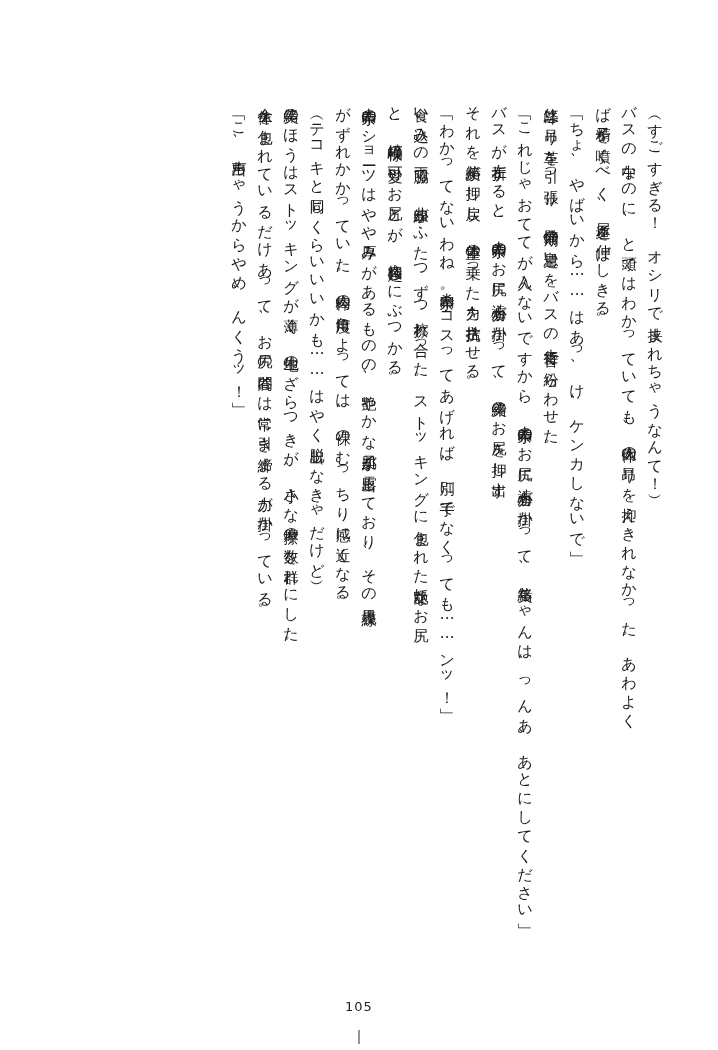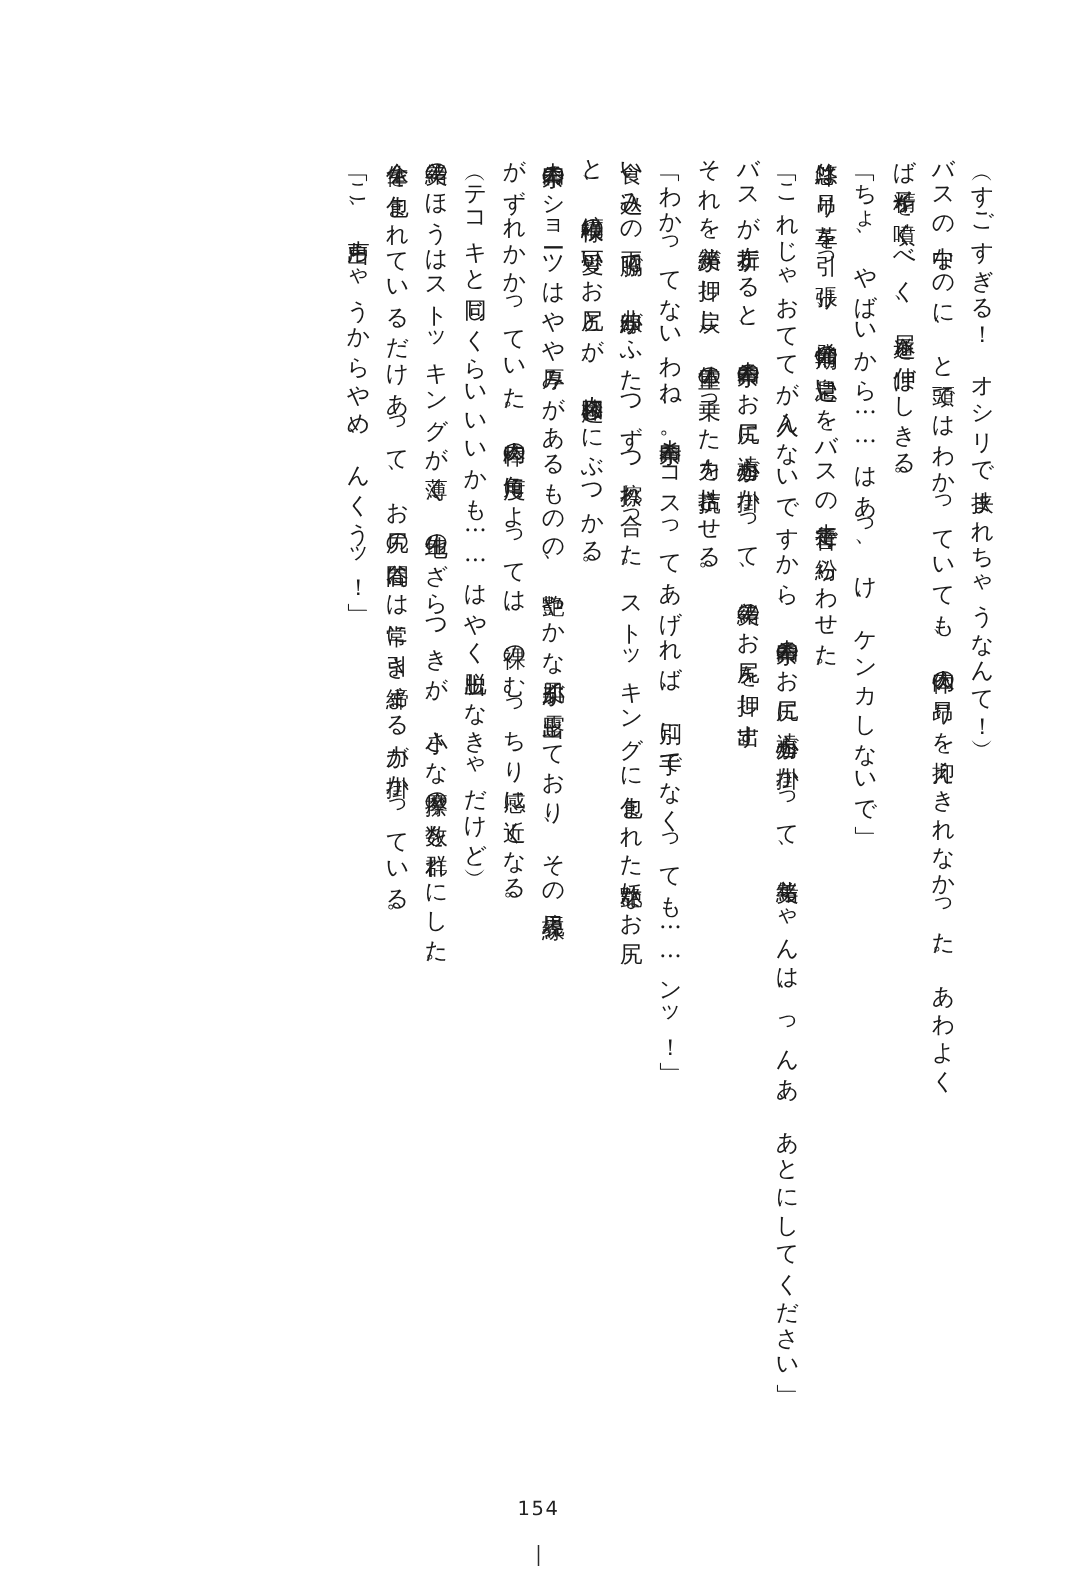--- a/index.html
+++ b/index.html
@@ -91,15 +91,15 @@
       <div class="col indent">「わかってないわね、由希奈。コスってあげれば、別に手でなくっても……ンッ！」</div>
       <div class="col">食い込みの両脇で、曲線がふたつずつ擦れ合った。ストッキングに包まれた妖艶なお尻</div>
       <div class="col">と、縞模様の可愛いお尻とが、肉棒越しにぶつかる。</div>
       <div class="col">由希奈のショーツはやや厚みがあるものの、艶やかな柔肌が露出しており、その境界線</div>
       <div class="col">がずれかかっていた。肉棒の角度によっては、裸のむっちり感に近くなる。</div>
       <div class="col indent">（テコキと同じくらいいいかも……はやく脱出しなきゃだけど）</div>
       <div class="col">美緒のほうはストッキングが薄く、生地のざらつきが、小さな摩擦の数を群れにした。</div>
       <div class="col">全体を包まれているだけあって、お尻の谷間には常に引き締まる力が掛かっている。</div>
       <div class="col indent">「こ、声出ちゃうからやめ、んくうッ！」</div>
     </div>
-  <div class="page-number">154</div>
+  <div class="page-number">105</div>
   <div class="spine-mark"></div>
 </div>
 
 </body></html>

